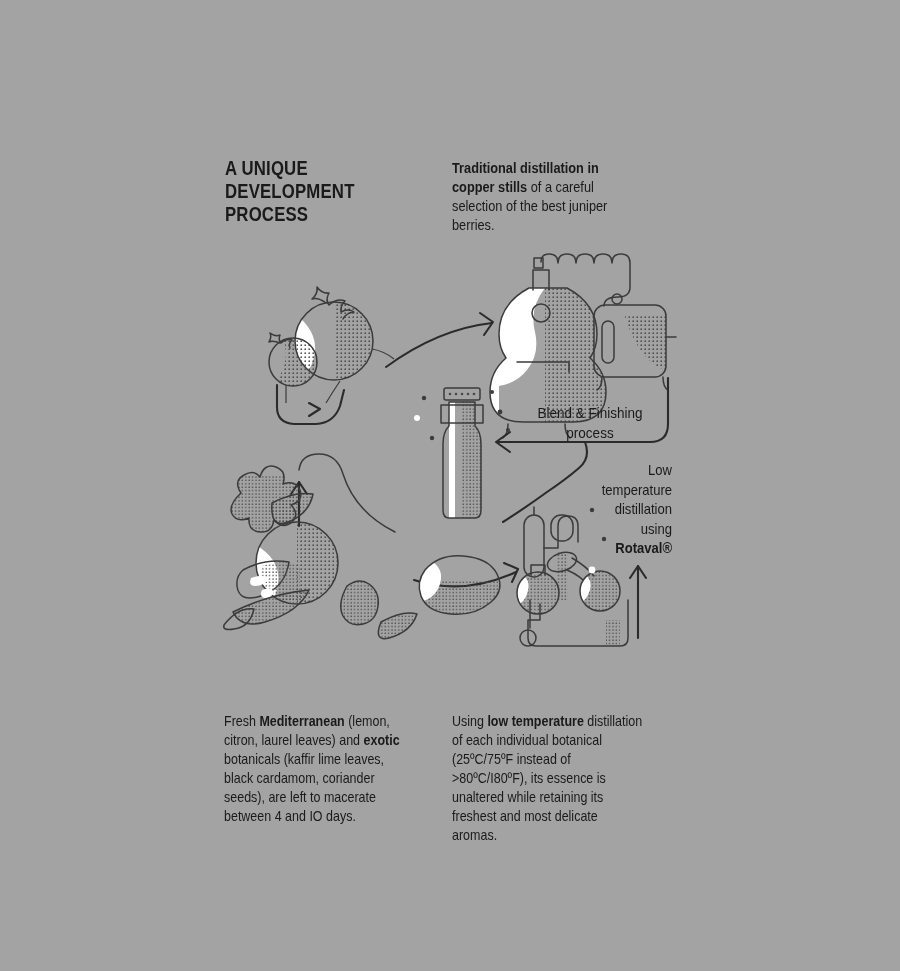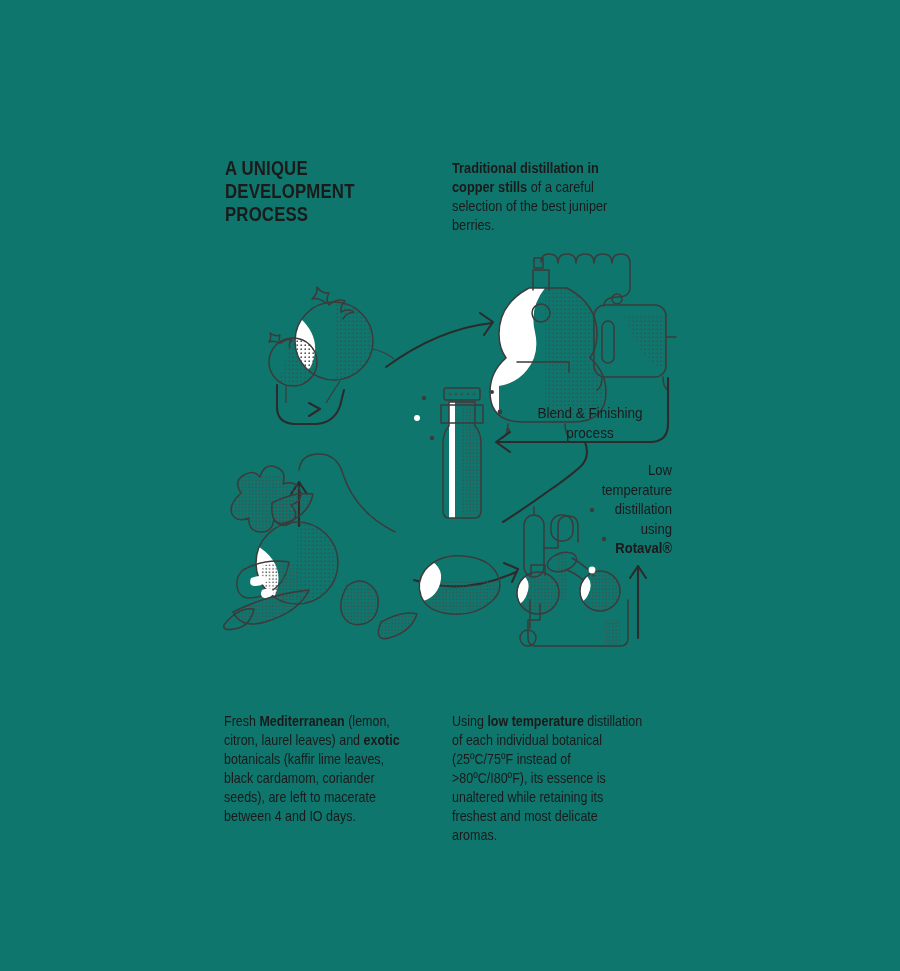--- a/index.html
+++ b/index.html
@@ -12,21 +12,21 @@
     width: 900px;
     height: 971px;
     position: relative;
     overflow: hidden;
     font-family: "Liberation Sans", sans-serif;
     color: #1a1a1a;
   }
   .page {
     position: absolute;
     inset: 0;
-    background: #0f766e;
+    background: #a3a3a3;
   }
 
   
   .txt { position: absolute; }
 
   #heading {
     left: 225px;
     top: 157px;
     width: 215px;
     font-size: 19.5px;

